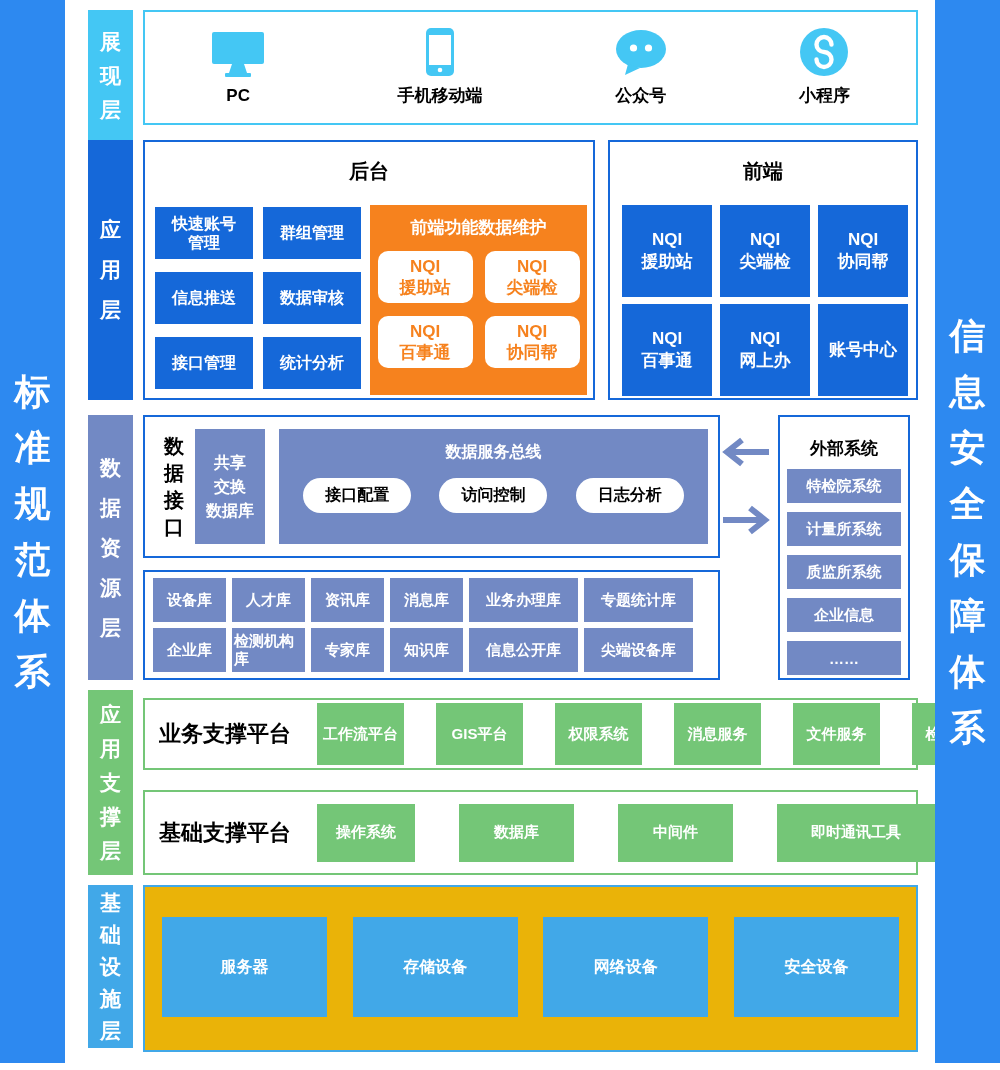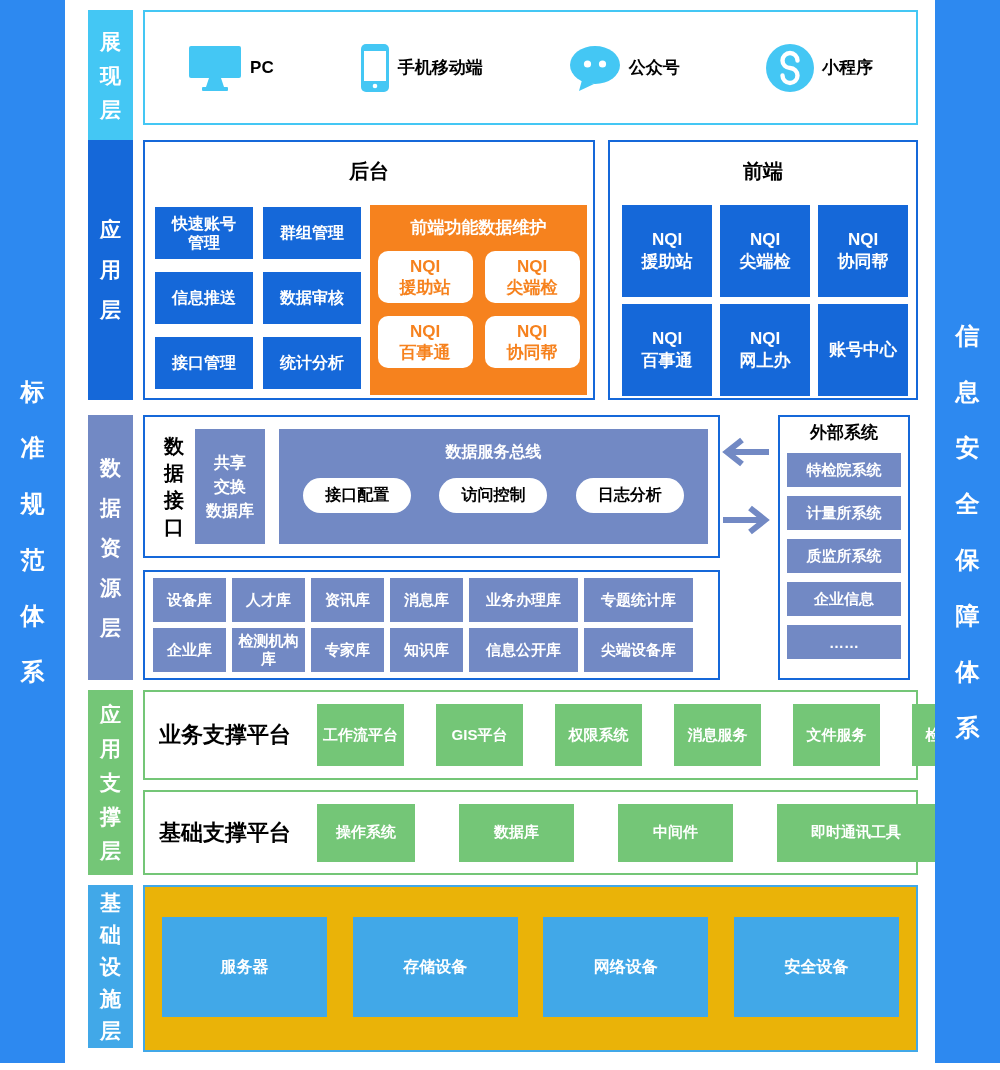--- a/index.html
+++ b/index.html
@@ -11,42 +11,42 @@
     overflow: hidden;
   }
   .banner {
     position: absolute; top: 0; width: 65px; height: 1063px;
     background: #2d89f0;
     display: flex; align-items: center; justify-content: center;
   }
   .banner.left { left: 0; }
   .banner.right { right: 0; }
   .vtext { display: inline-block; width: 1em; word-break: break-all; text-align: center; }
-  .banner .vtext { color: #fff; font-size: 24px; font-weight: bold; line-height: 56px; }
+  .banner .vtext { color: #fff; font-size: 36px; font-weight: bold; line-height: 56px; }
 
   .center { position: absolute; left: 88px; top: 0; width: 830px; height: 1070px; }
   .row { position: absolute; left: 0; width: 830px; }
 
   .layer-label {
     position: absolute; left: 0; width: 45px;
     display: flex; align-items: center; justify-content: center;
     color: #fff; font-weight: bold;
   }
   .layer-label .vtext { font-size: 21px; }
 
   
   .row-presentation { top: 10px; height: 115px; }
   .label-presentation { height: 131px; background: #44c7f4; }
   .label-presentation .vtext { line-height: 34px; }
   .presentation-box {
     position: absolute; left: 55px; top: 0; width: 775px; height: 115px;
     border: 2px solid #44c7f4; background: #fff;
     display: flex; align-items: center; justify-content: space-around;
   }
-  .p-item { display: flex; flex-direction: row; align-items: center; gap: 8px; }
+  .p-item { display: flex; flex-direction: column; align-items: center; gap: 8px; }
   .p-item .icon { height: 48px; display: flex; align-items: flex-end; }
   .p-label { font-size: 17px; font-weight: bold; color: #000; }
 
   
   .row-application { top: 140px; height: 260px; }
   .label-application { height: 260px; background: #1568d9; }
   .label-application .vtext { line-height: 40px; }
   .app-box { position: absolute; top: 0; height: 260px; border: 2px solid #1568d9; background: #fff; }
   .backend-box { left: 55px; width: 452px; }
   .frontend-box { left: 520px; width: 310px; }
@@ -108,51 +108,51 @@
   .bus-pills { display: flex; justify-content: space-around; margin-top: 15px; padding: 0 10px; }
   .bus-pill {
     background: #fff; border-radius: 18px; padding: 7px 22px;
     color: #000; font-weight: bold; font-size: 16px;
   }
   .arrows { position: absolute; left: 632px; top: 18px; width: 52px; }
   .arrows svg { display: block; }
   .arrow-right { margin-top: 30px; }
   .external-box {
     position: absolute; left: 690px; top: 0; width: 132px; height: 265px;
-    border: 2px solid #1568d9; background: #fff; padding: 4px 7px 0 7px;
+    border: 2px solid #1568d9; background: #fff; padding: 20px 7px 0 7px;
   }
   .external-title { text-align: center; font-size: 17px; font-weight: bold; color: #000; }
   .external-item {
     margin-top: 9px; height: 34px; background: #7289c4;
     color: #fff; font-weight: bold; font-size: 15px;
     display: flex; align-items: center; justify-content: center;
   }
   .data-bottom-box {
     position: absolute; left: 55px; top: 155px; width: 577px; height: 110px;
     border: 2px solid #1568d9; background: #fff;
     display: flex; flex-direction: column; gap: 6px; padding: 6px 8px;
   }
   .db-row { display: flex; gap: 6px; flex: 1; }
   .db-cell {
     background: #7289c4; color: #fff; font-weight: bold; font-size: 15px;
-    display: flex; align-items: center; justify-content: center; text-align: center;
+    display: flex; align-items: center; justify-content: center; text-align: left;
     flex: 0 0 73px; line-height: 1.2; padding: 0 2px;
   }
   .db-cell.wide { flex: 0 0 109px; }
 
   
   .row-support { top: 690px; height: 185px; }
   .label-support { height: 185px; background: #74c677; }
   .label-support .vtext { line-height: 34px; }
   .support-box {
     position: absolute; left: 55px; width: 775px;
     border: 2px solid #74c677; background: #fff;
     display: flex; align-items: center;
   }
-  .business-box { top: 0; height: 90px; }
+  .business-box { top: 8px; height: 72px; }
   .basic-box { top: 100px; height: 85px; }
   .support-title { font-size: 22px; font-weight: bold; color: #000; margin-left: 14px; width: 158px; flex: 0 0 auto; }
   .green-items { display: flex; gap: 32px; }
   .green-box {
     background: #74c677; color: #fff; font-weight: bold; font-size: 15px;
     display: flex; align-items: center; justify-content: center; text-align: center;
     width: 87px; height: 62px; padding: 0 2px;
   }
   .basic-items { display: flex; gap: 44px; }
   .basic-items .green-box { height: 58px; }

